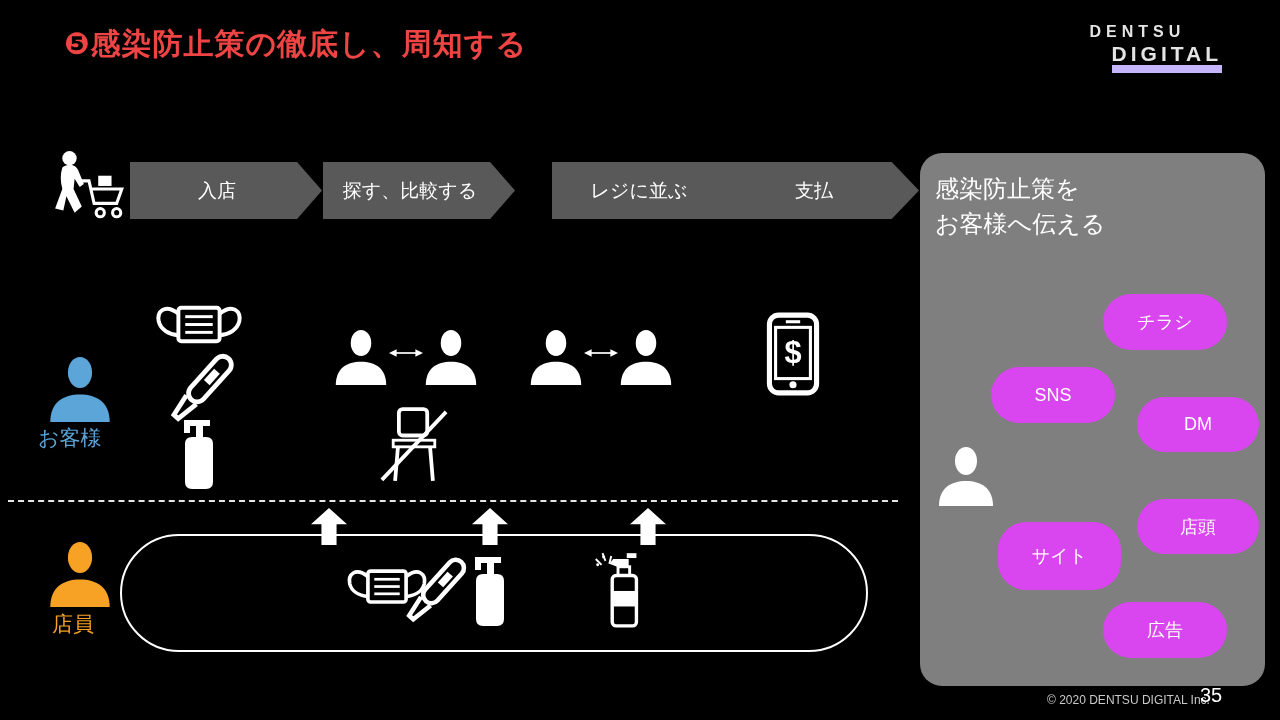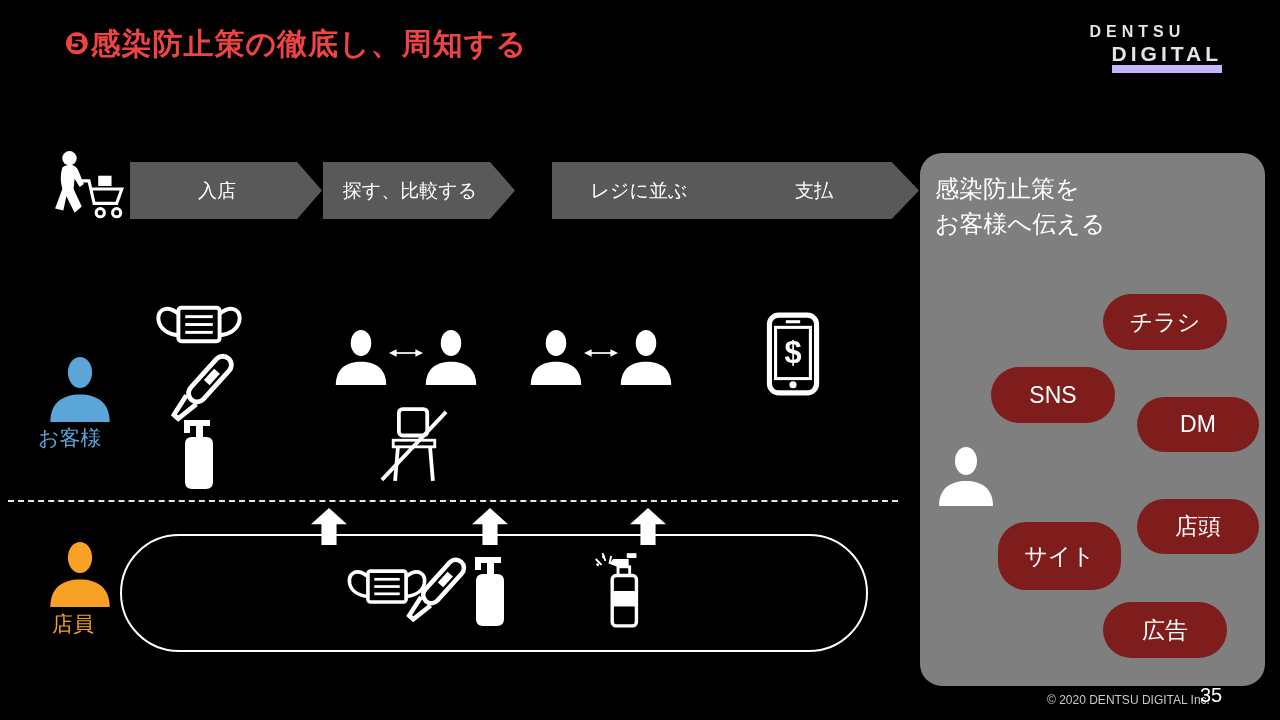--- a/index.html
+++ b/index.html
@@ -28,21 +28,21 @@
   .stadium{left:120px;top:534px;width:744px;height:114px;border:2px solid #fff;border-radius:60px;}
 
   .divider{left:8px;top:500px;width:890px;border-top:2px dashed rgba(255,255,255,.9);height:0;}
 
   .up-arrow{width:36px;height:37px;background:#fff;
             clip-path:polygon(50% 0,100% 44%,71% 44%,71% 100%,29% 100%,29% 44%,0 44%);}
 
   
   .panel{left:920px;top:153px;width:345px;height:533px;background:#7F7F7F;border-radius:22px;}
   .panel-title{left:935px;top:172px;color:#fff;font-size:24px;line-height:1.45;}
-  .bubble{background:#7f1d1d;border-radius:28px;color:#fff;display:flex;align-items:center;justify-content:center;font-size:23px;}
+  .bubble{background:#d946ef;border-radius:28px;color:#fff;display:flex;align-items:center;justify-content:center;font-size:18px;}
 
   .footer-copy{left:1047px;top:693px;color:#C9C9C9;font-size:12px;}
   .footer-page{left:1200px;top:684px;color:#fff;font-size:20px;}
 
   svg{display:block;}
 </style>
 </head>
 <body>
 
 <div id="slide">

